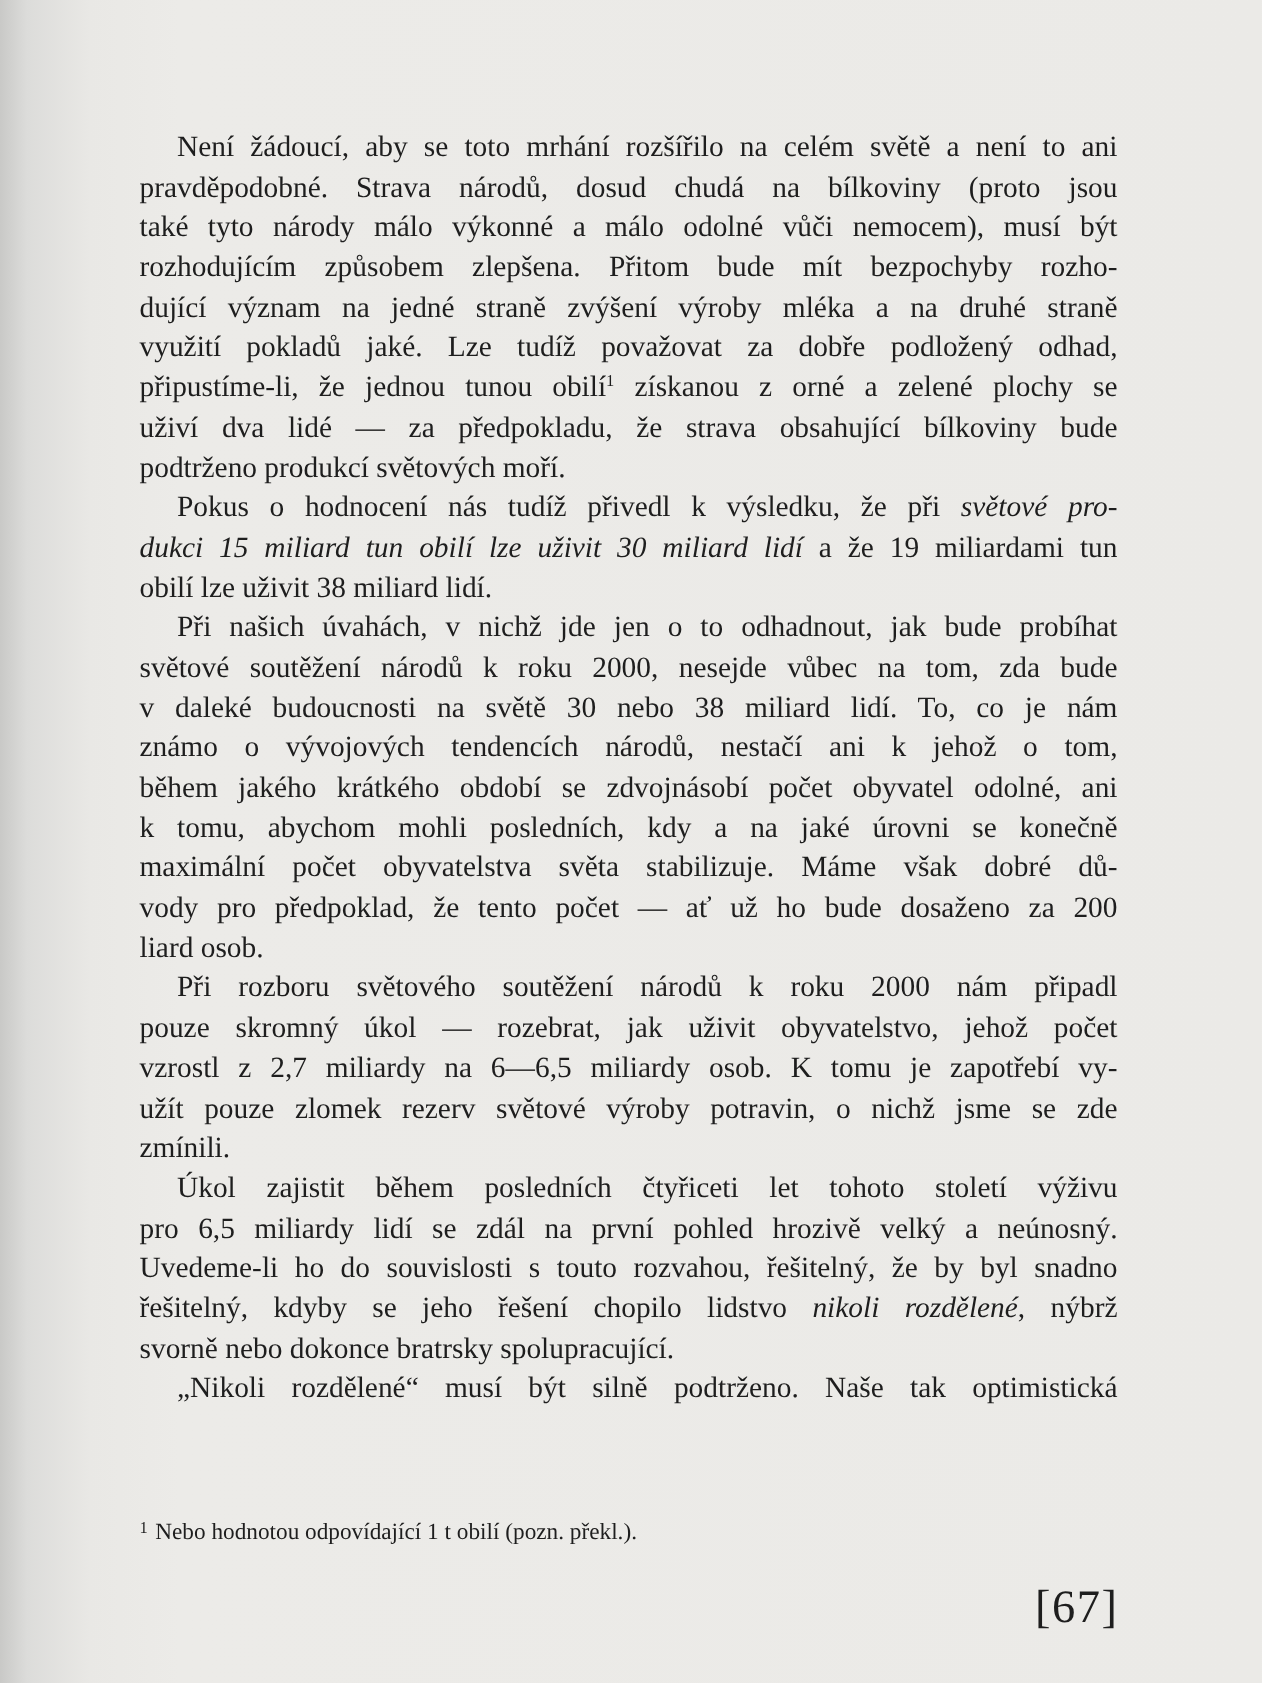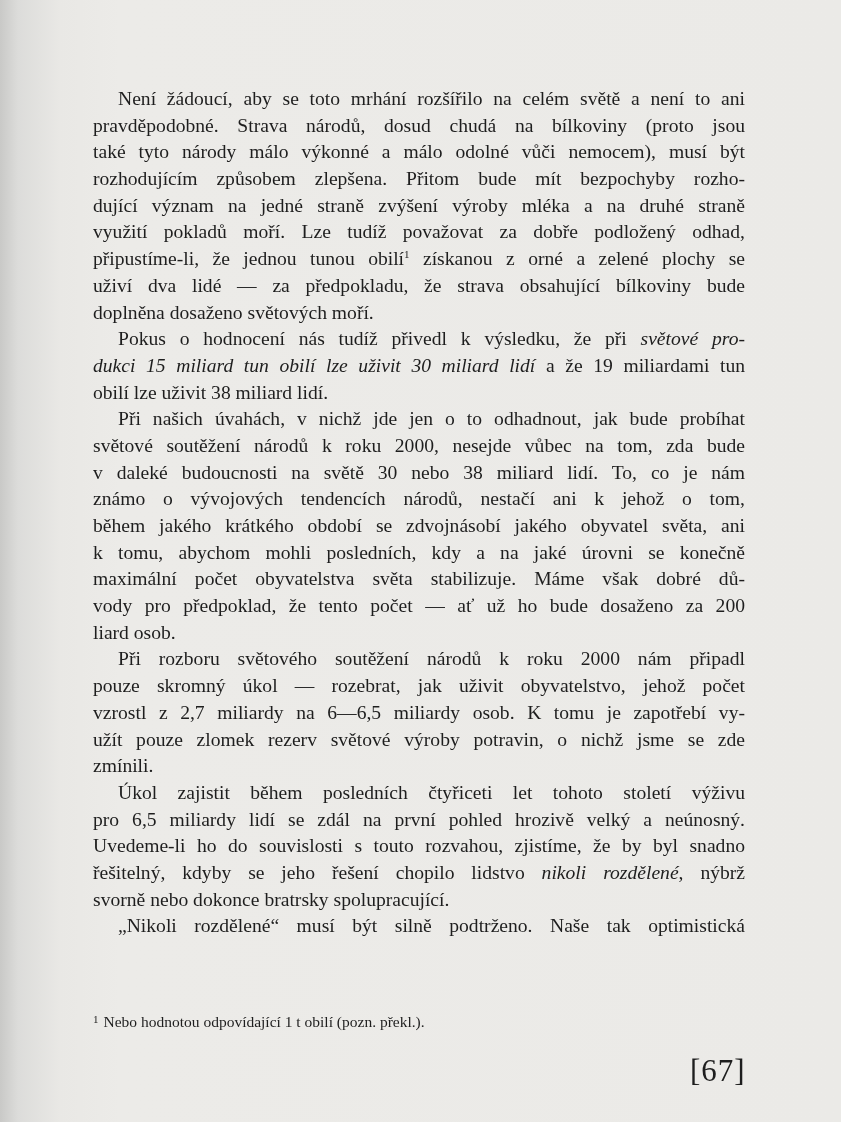--- a/index.html
+++ b/index.html
@@ -45,56 +45,56 @@
 
 <div class="page">
   <div class="text">
 
     <div>
       <span class="line indent">Není žádoucí, aby se toto mrhání rozšířilo na celém světě a není to ani</span>
       <span class="line">pravděpodobné. Strava národů, dosud chudá na bílkoviny (proto jsou</span>
       <span class="line">také tyto národy málo výkonné a málo odolné vůči nemocem), musí být</span>
       <span class="line">rozhodujícím způsobem zlepšena. Přitom bude mít bezpochyby rozho-</span>
       <span class="line">dující význam na jedné straně zvýšení výroby mléka a na druhé straně</span>
-      <span class="line">využití pokladů moří. Lze tudíž považovat za dobře podložený odhad,</span>
+      <span class="line">využití pokladů jaké. Lze tudíž považovat za dobře podložený odhad,</span>
       <span class="line"><span>připustíme-li, že jednou tunou obilí</span><sup>1</sup><span> získanou z orné a zelené plochy se</span></span>
       <span class="line">uživí dva lidé — za předpokladu, že strava obsahující bílkoviny bude</span>
-      <span class="line last">doplněna dosaženo světových moří.</span>
+      <span class="line last">podtrženo produkcí světových moří.</span>
     </div>
 
     <div>
       <span class="line indent"><span>Pokus o hodnocení nás tudíž přivedl k výsledku, že při </span><i>světové pro-</i></span>
       <span class="line"><i>dukci 15 miliard tun obilí lze uživit 30 miliard lidí</i><span> a že 19 miliardami tun</span></span>
       <span class="line last">obilí lze uživit 38 miliard lidí.</span>
     </div>
 
     <div>
       <span class="line indent">Při našich úvahách, v nichž jde jen o to odhadnout, jak bude probíhat</span>
       <span class="line">světové soutěžení národů k roku 2000, nesejde vůbec na tom, zda bude</span>
       <span class="line">v daleké budoucnosti na světě 30 nebo 38 miliard lidí. To, co je nám</span>
       <span class="line">známo o vývojových tendencích národů, nestačí ani k jehož o tom,</span>
-      <span class="line">během jakého krátkého období se zdvojnásobí jakého obyvatel světa, ani</span>
+      <span class="line">během jakého krátkého období se zdvojnásobí počet obyvatel odolné, ani</span>
       <span class="line">k tomu, abychom mohli posledních, kdy a na jaké úrovni se konečně</span>
       <span class="line">maximální počet obyvatelstva světa stabilizuje. Máme však dobré dů-</span>
       <span class="line">vody pro předpoklad, že tento počet — ať už ho bude dosaženo za 200</span>
       <span class="line last">liard osob.</span>
     </div>
 
     <div>
       <span class="line indent">Při rozboru světového soutěžení národů k roku 2000 nám připadl</span>
       <span class="line">pouze skromný úkol — rozebrat, jak uživit obyvatelstvo, jehož počet</span>
       <span class="line">vzrostl z 2,7 miliardy na 6—6,5 miliardy osob. K tomu je zapotřebí vy-</span>
       <span class="line">užít pouze zlomek rezerv světové výroby potravin, o nichž jsme se zde</span>
       <span class="line last">zmínili.</span>
     </div>
 
     <div>
       <span class="line indent">Úkol zajistit během posledních čtyřiceti let tohoto století výživu</span>
       <span class="line">pro 6,5 miliardy lidí se zdál na první pohled hrozivě velký a neúnosný.</span>
-      <span class="line">Uvedeme-li ho do souvislosti s touto rozvahou, zjistíme, že by byl snadno</span>
+      <span class="line">Uvedeme-li ho do souvislosti s touto rozvahou, řešitelný, že by byl snadno</span>
       <span class="line"><span>řešitelný, kdyby se jeho řešení chopilo lidstvo </span><i>nikoli rozdělené</i><span>, nýbrž</span></span>
       <span class="line last">svorně nebo dokonce bratrsky spolupracující.</span>
     </div>
 
     <div>
       <span class="line indent">„Nikoli rozdělené“ musí být silně podtrženo. Naše tak optimistická</span>
     </div>
 
   </div>
 

